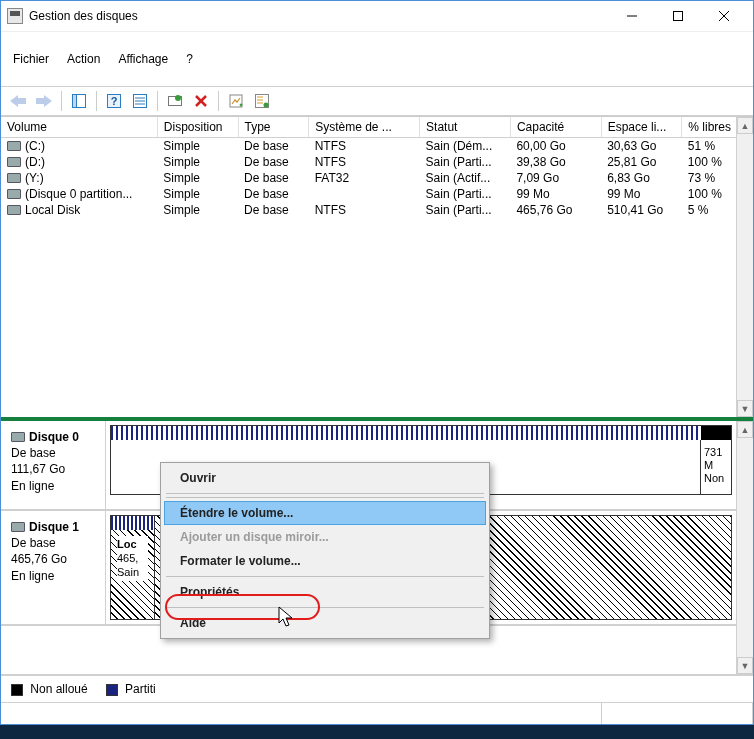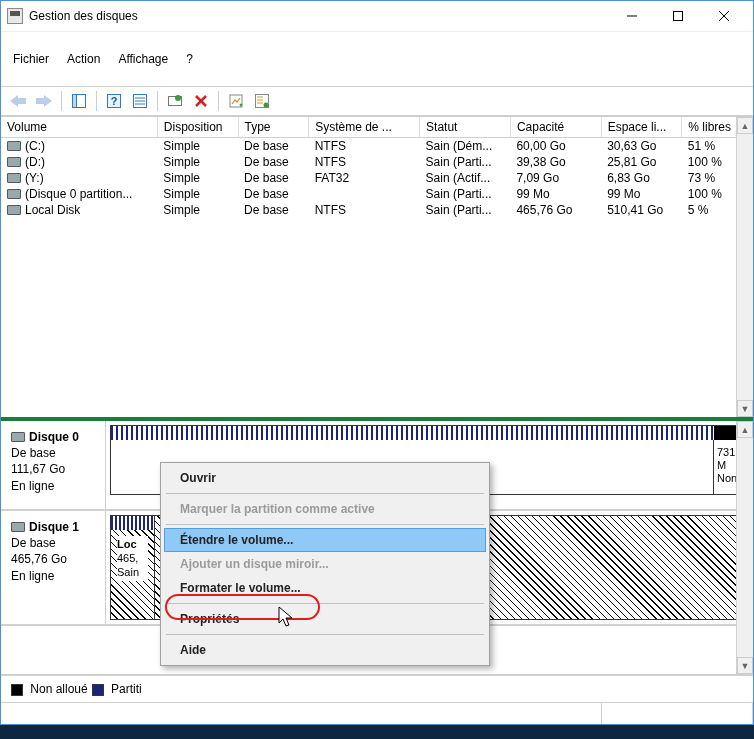--- a/index.html
+++ b/index.html
@@ -123,21 +123,21 @@
     border-radius: 1px;
     flex-shrink: 0;
   }
   
   .gfx-pane {
     flex: 1;
     overflow: hidden;
     border-bottom: 2px solid #d0d0d0;
     background: #fff;
     position: relative;
-    padding-right: 4px;
+    padding-right: 17px;
   }
   .disk-row {
     display:flex;
     border-bottom: 2px solid #d0d0d0;
     min-height: 90px;
   }
   .disk-row.tall { min-height: 115px; }
   .disk-info {
     width: 105px;
     padding: 8px 6px 6px 10px;
@@ -194,21 +194,21 @@
   }
   .disk0-unalloc {
     position:absolute; top:14px; right:0; width:30px; bottom:0;
     padding: 6px 3px; font-size:11px; line-height:1.2;
     overflow:hidden;
   }
 
   .legend {
     padding: 6px 10px;
     display:flex;
-    gap: 4px;
+    gap: 18px;
     align-items: center;
     font-size: 12px;
   }
   .legend .sw { width:12px; height:12px; border:1px solid #333; display:inline-block; vertical-align:middle; margin-right:4px;}
   .sw.black { background:#000; }
   .sw.blue  { background:#1a237e; }
   .scroll-fake {
     position:absolute; right:0; top:0; bottom:0; width:17px;
     background:#f0f0f0; border-left:1px solid #d0d0d0;
   }
@@ -541,21 +541,20 @@
     <div class="statusbar">
       <div class="wide"></div>
         <div></div>
     </div>
   </div>
 </div>
 
 <div class="context-menu">
   <div class="cm-item">Ouvrir</div>
   <div class="cm-sep"></div>
-  <div class="cm-item disabled">Marquer la partition comme active</div>
   <div class="cm-sep"></div>
   <div class="cm-item highlight">Étendre le volume...</div>
   <div class="cm-item disabled">Ajouter un disque miroir...</div>
   <div class="cm-item">Formater le volume...</div>
   <div class="cm-sep"></div>
   <div class="cm-item">Propriétés</div>
   <div class="cm-sep"></div>
   <div class="cm-item">Aide</div>
 </div>
 <div class="redcircle"></div>

